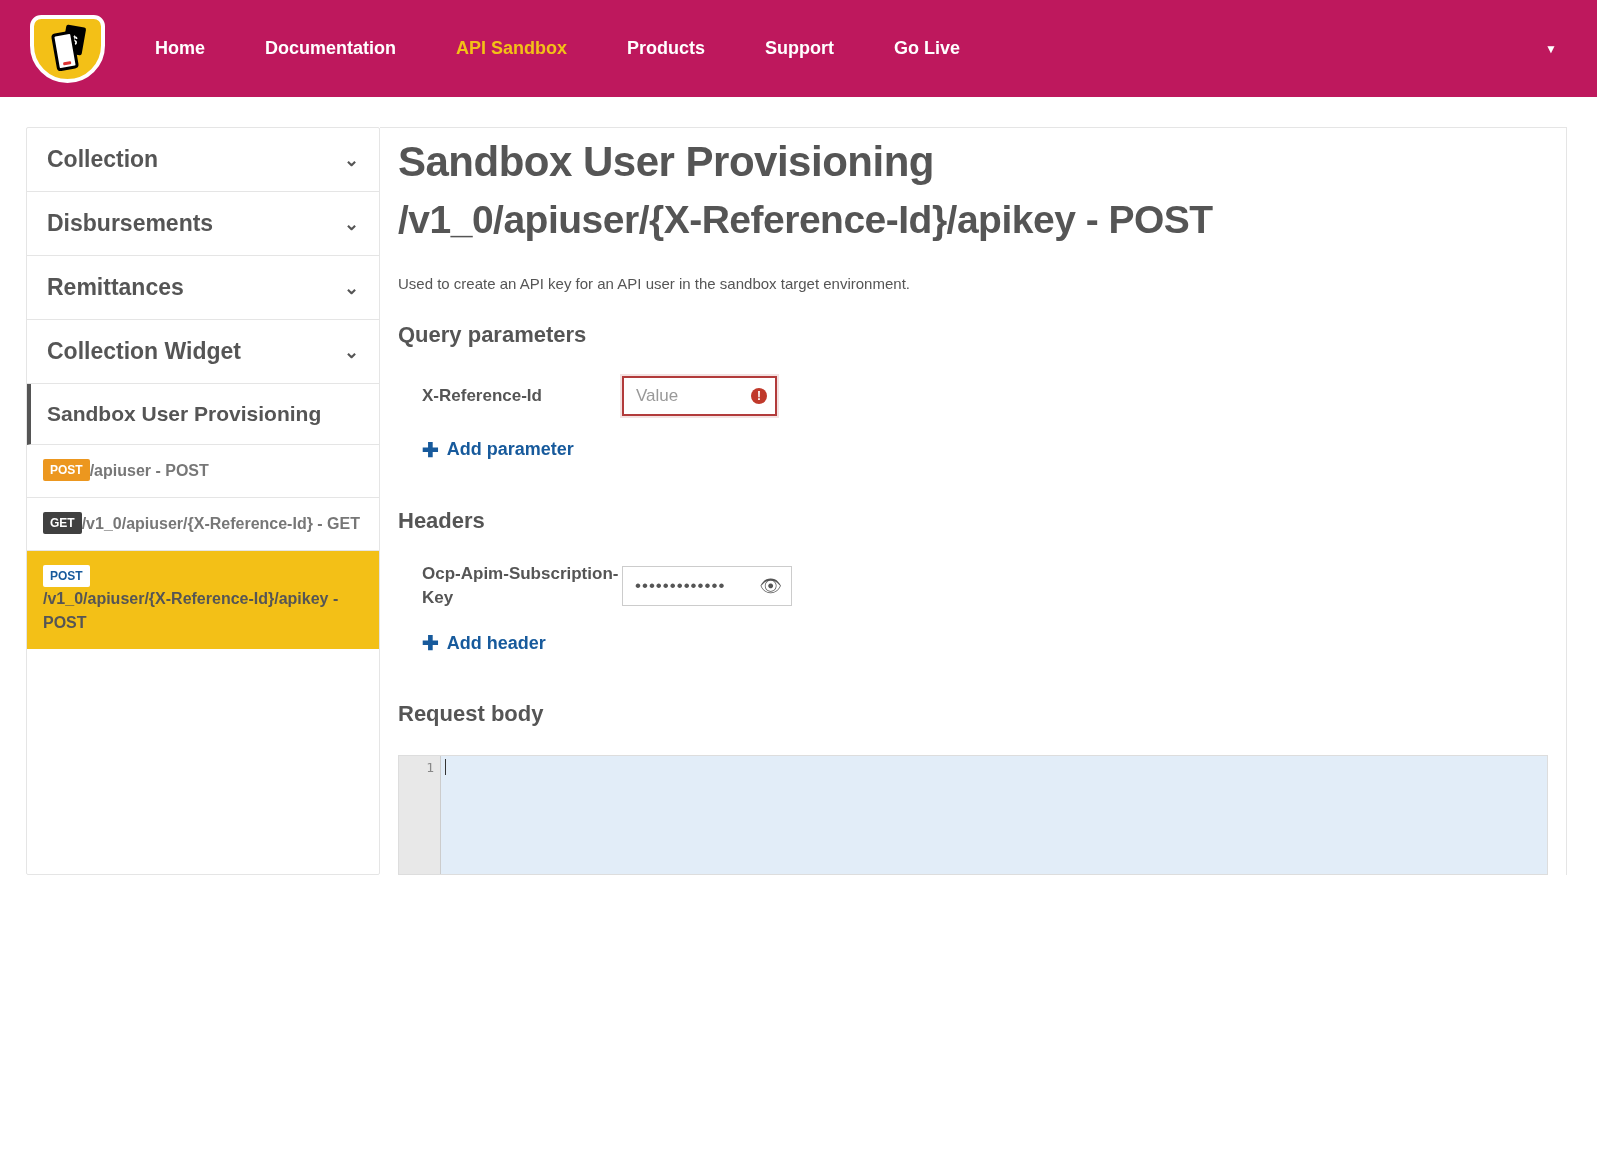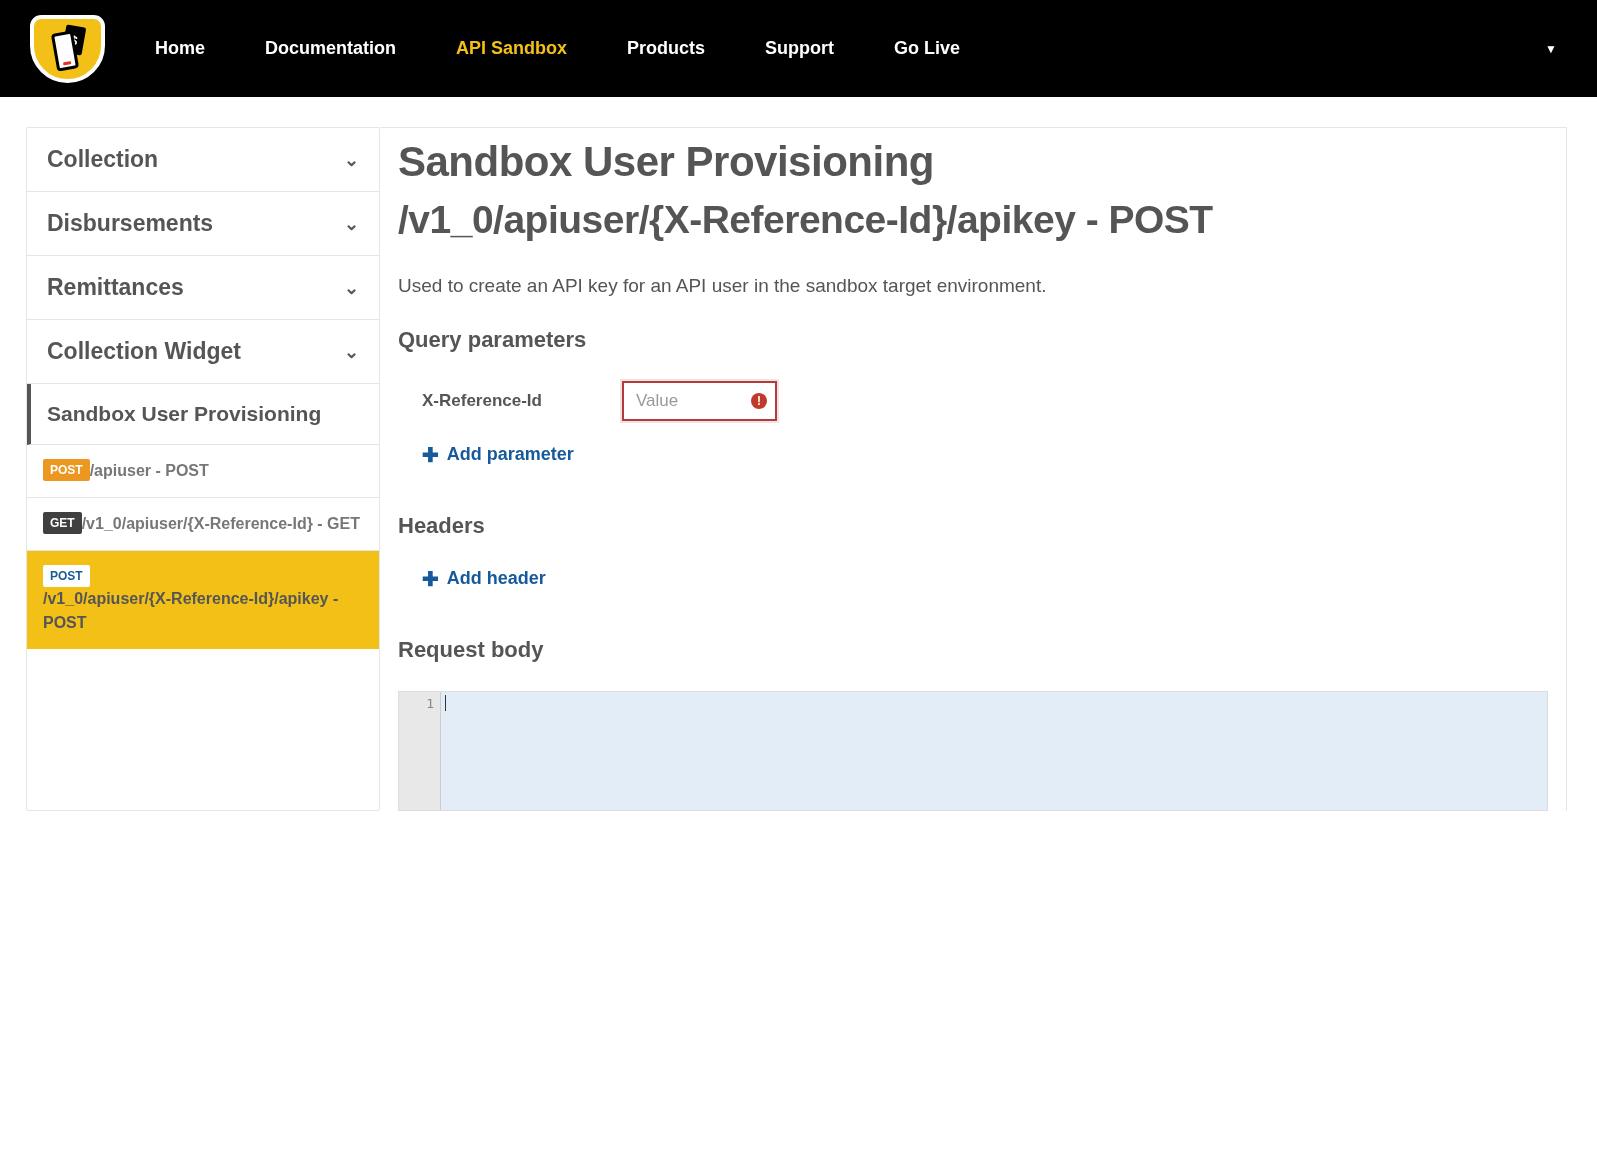--- a/index.html
+++ b/index.html
@@ -2,21 +2,21 @@
 <html><head>
   <meta charset="utf-8">
   <style>
     * { box-sizing: border-box; margin: 0; padding: 0; }
     body {
       font-family: -apple-system, BlinkMacSystemFont, "Segoe UI", Arial, sans-serif;
       background: #fff;
       color: #555;
     }
     .topnav {
-      background: #000000;
+      background: #be185d;
       height: 97px;
       display: flex;
       align-items: center;
       padding: 0 30px;
     }
     .logo {
       width: 75px;
       height: 68px;
       background: #f3c017;
       border-radius: 12px 12px 40px 40px;
@@ -175,21 +175,21 @@
     }
     .endpoint-heading {
       font-size: 39px;
       font-weight: 800;
       color: #555;
       margin-bottom: 30px;
       line-height: 1.25;
       letter-spacing: -0.5px;
     }
     .description {
-      font-size: 19px;
+      font-size: 15px;
       color: #555;
       margin-bottom: 30px;
     }
     .section-heading {
       font-size: 22px;
       font-weight: 800;
       color: #555;
       margin-bottom: 28px;
     }
     .param-row {
@@ -374,20 +374,27 @@
         <input class="param-input" type="text" placeholder="Value" style="">
         <span class="error-icon">!</span>
       </div>
     </div>
     <div class="add-link">
       <span class="plus-icon">✚</span>
       <span>Add parameter</span>
     </div>
 
     <h3 class="section-heading">Headers</h3>
+    <div class="param-row">
+      <div class="param-label" style="line-height:1.4;">Ocp-Apim-Subscription-Key</div>
+      <div class="header-input-wrap">
+        <input class="header-input" type="text" value="•••••••••••••" style="">
+        <span class="eye-icon">👁</span>
+      </div>
+    </div>
     <div class="add-link">
       <span class="plus-icon">✚</span>
       <span>Add header</span>
     </div>
 
     <h3 class="section-heading">Request body</h3>
     <div class="code-editor">
       <div class="gutter">
         <div>1</div>
       </div>

